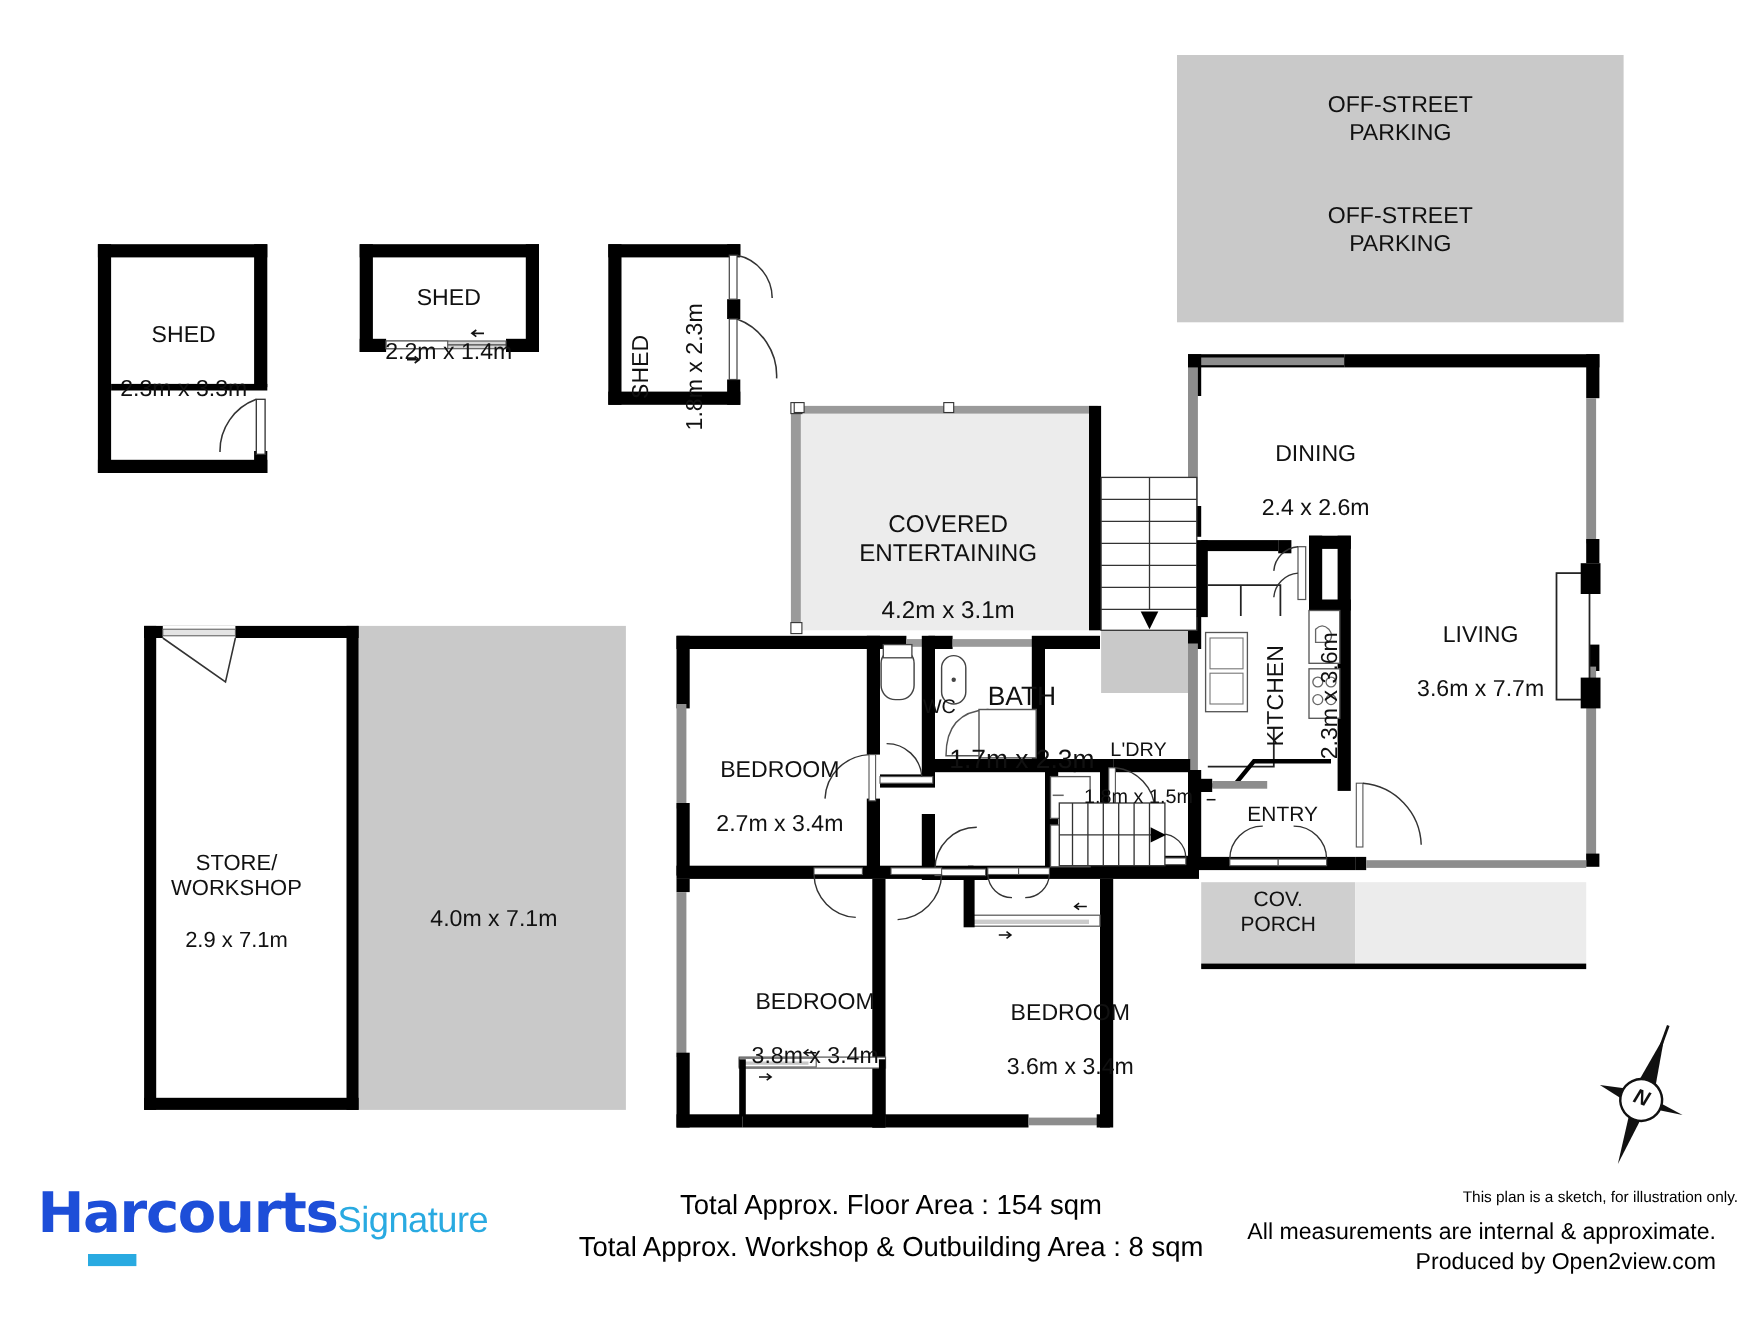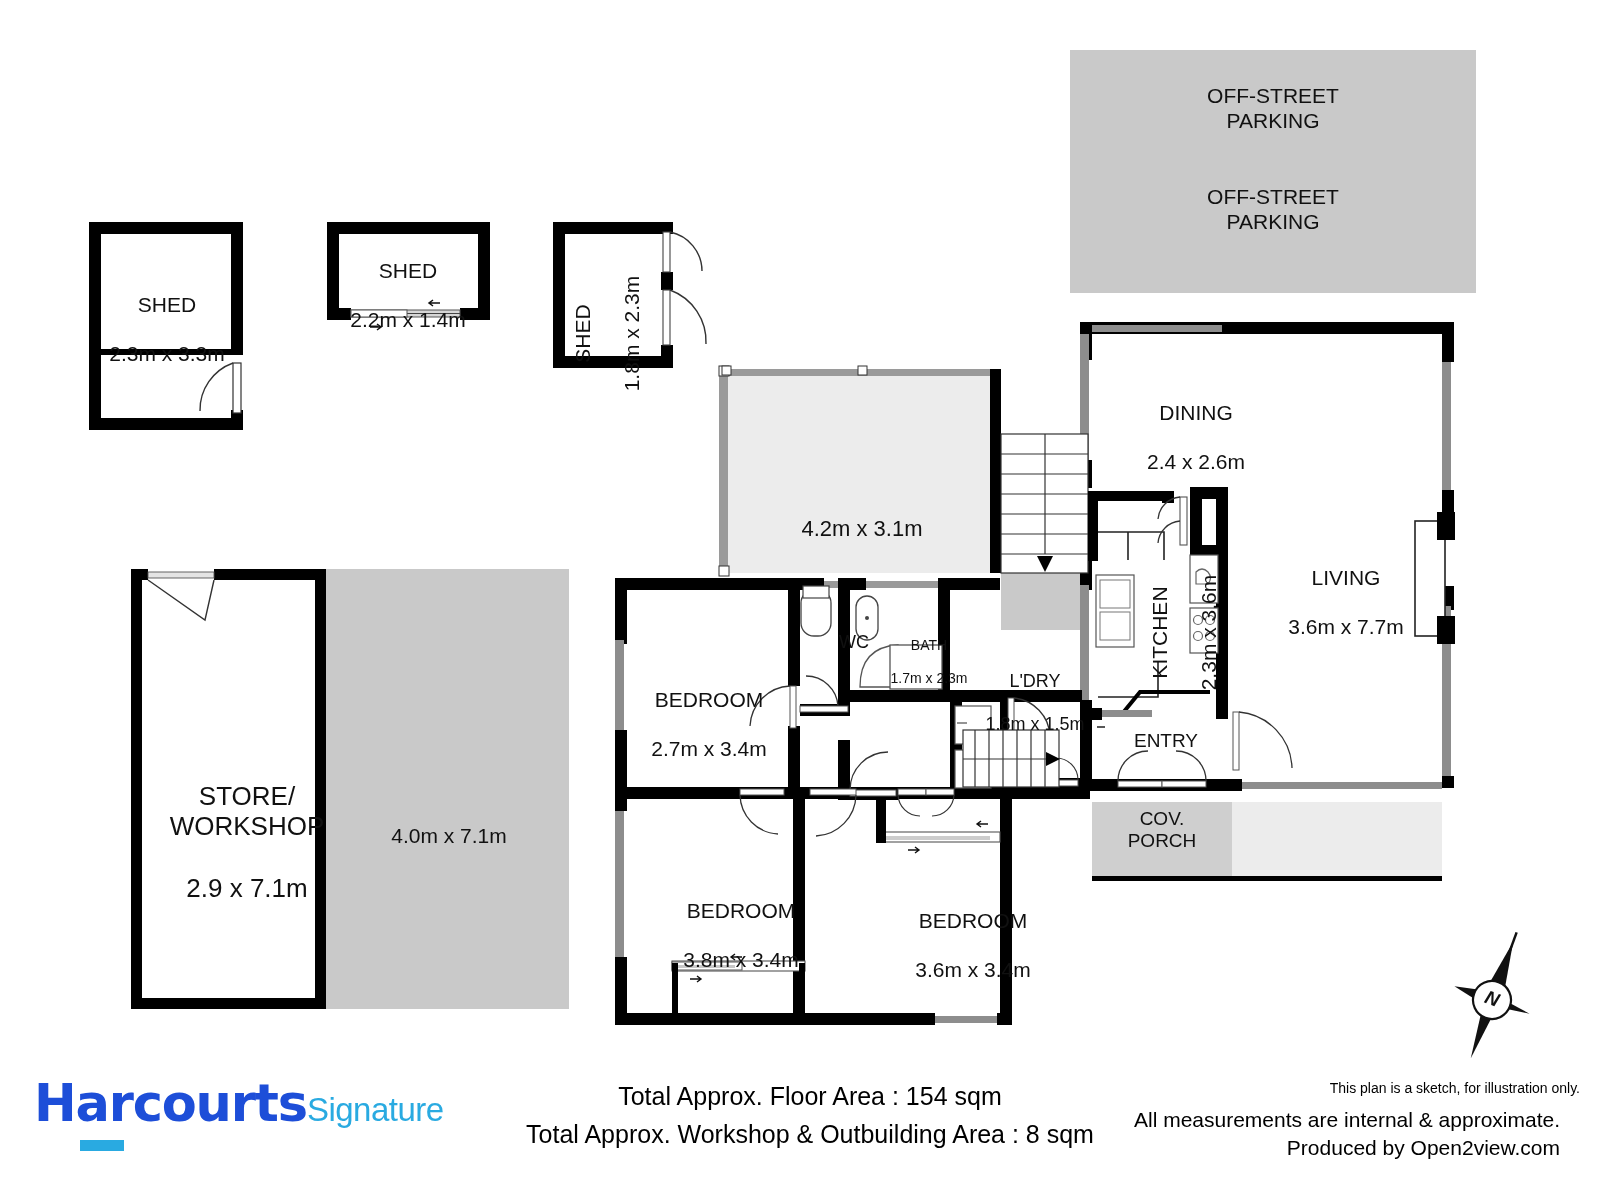--- a/index.html
+++ b/index.html
@@ -349,52 +349,53 @@
 <div class="lbl vert" style="left:521px;top:284px;width:150px;font-size:21px;transform:rotate(-90deg);">
   <span>SHED</span><br>
   <span>1.8m x 2.3m</span>
 </div>
 
 <div class="lbl" style="left:1118px;top:84px;width:310px;font-size:21px;">OFF-STREET
 PARKING</div>
 <div class="lbl" style="left:1118px;top:185px;width:310px;font-size:21px;">OFF-STREET
 PARKING</div>
 
-<div class="lbl" style="left:169px;top:750px;width:156px;font-size:26px;">
+<div class="lbl" style="left:137px;top:750px;width:156px;font-size:20px;">
   <span>STORE/
 WORKSHOP</span><br>
   <span>2.9 x 7.1m</span>
 </div>
 
 <div class="lbl" style="left:336px;top:750px;width:226px;font-size:21px;">
   <br>
   <span>4.0m x 7.1m</span>
 </div>
 
 <div class="lbl" style="left:742px;top:438px;width:240px;font-size:22px;">
-  <br>
+  <span>COVERED
+ENTERTAINING</span><br>
   <span>4.2m x 3.1m</span>
 </div>
 
 <div class="lbl" style="left:1096px;top:376px;width:200px;font-size:21px;">
   <span>DINING</span><br>
   <span>2.4 x 2.6m</span>
 </div>
 
 <div class="lbl" style="left:1246px;top:541px;width:200px;font-size:21px;">
   <span>LIVING</span><br>
   <span>3.6m x 7.7m</span>
 </div>
 
 <div class="lbl vert" style="left:1078px;top:583px;width:190px;font-size:21px;transform:rotate(-90deg);">
   <span>KITCHEN</span><br>
   <span>2.3m x 3.6m</span>
 </div>
 
-<div class="lbl" style="left:862px;top:620px;width:134px;font-size:14px;">
+<div class="lbl" style="left:862px;top:592px;width:134px;font-size:24px;">
   <span>BATH</span><br>
   <span>1.7m x 2.3m</span>
 </div>
 
 <div class="lbl" style="left:788px;top:632px;width:60px;font-size:18px;padding-left:36px;">WC</div>
 
 <div class="lbl" style="left:972px;top:650px;width:126px;font-size:18px;">
   <span>L'DRY</span><br>
   <span>1.8m x 1.5m</span>
 </div>

